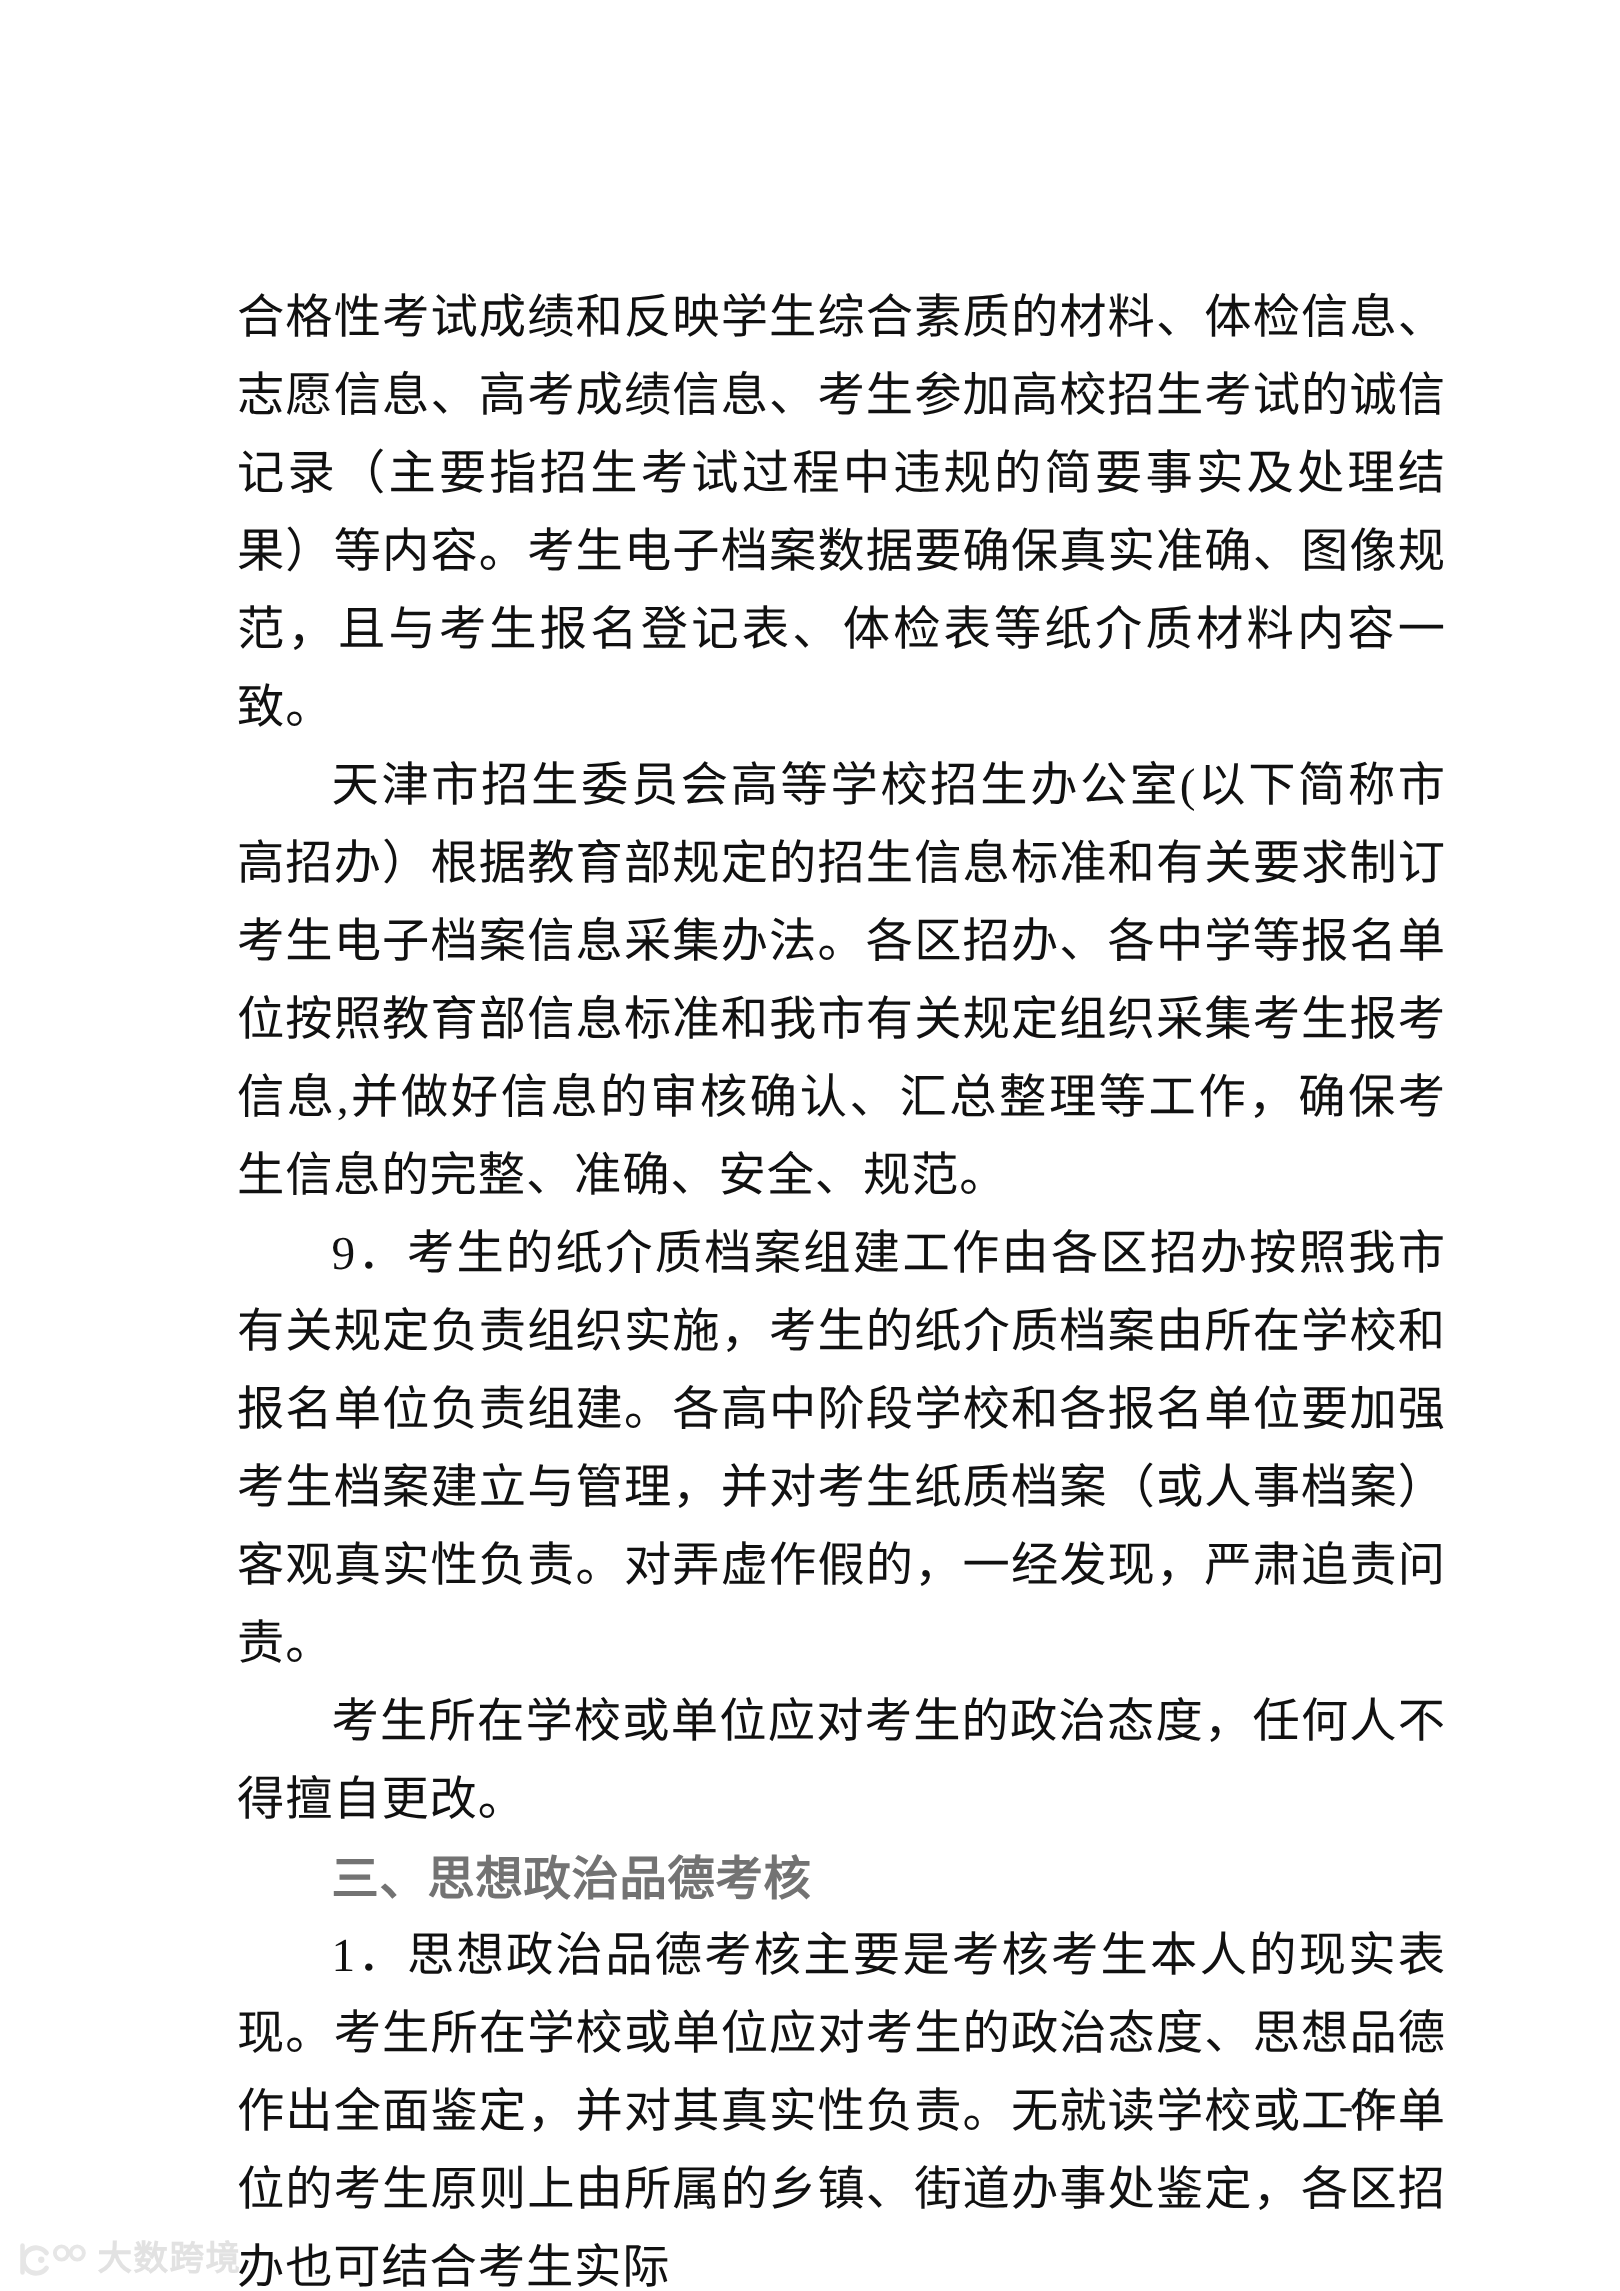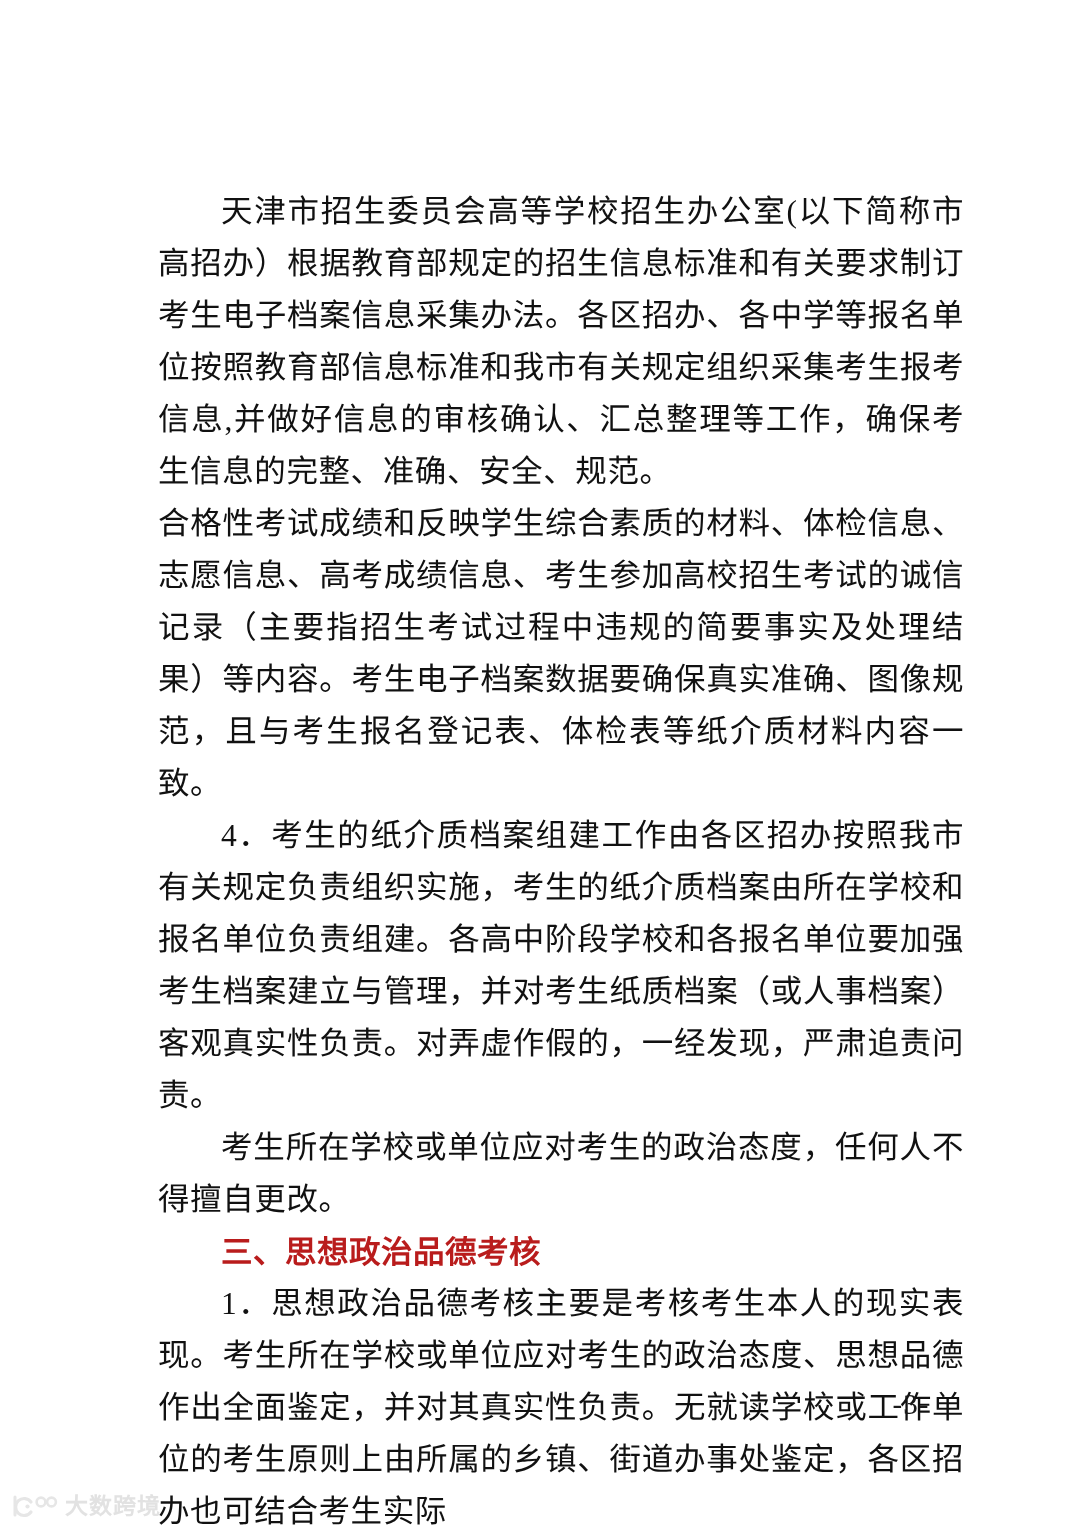--- a/index.html
+++ b/index.html
@@ -43,21 +43,21 @@
   .para.flush {
     text-indent: 0;
   }
 
   
   .heading {
     font-family: "Liberation Sans", "DejaVu Sans", sans-serif;
     font-weight: bold;
     font-size: 31.5px;
     line-height: 52px;
-    color: #b91c1c;
+    color: #737373;
     margin: 0;
     text-indent: 2em;
     letter-spacing: 0.5px;
   }
 
   .page-number {
     position: absolute;
     left: 0;
     right: 0;
     top: 1388px;
@@ -101,25 +101,25 @@
     line-height: 1;
   }
 </style>
 </head>
 <body>
 
 <div class="page">
 
   <div class="content">
 
+    <p class="para flush">合格性考试成绩和反映学生综合素质的材料、体检信息、志愿信息、高考成绩信息、考生参加高校招生考试的诚信记录（主要指招生考试过程中违规的简要事实及处理结果）等内容。考生电子档案数据要确保真实准确、图像规范，且与考生报名登记表、体检表等纸介质材料内容一致。</p>
+
     <p class="para">天津市招生委员会高等学校招生办公室(以下简称市高招办）根据教育部规定的招生信息标准和有关要求制订考生电子档案信息采集办法。各区招办、各中学等报名单位按照教育部信息标准和我市有关规定组织采集考生报考信息,并做好信息的审核确认、汇总整理等工作，确保考生信息的完整、准确、安全、规范。</p>
 
-    <p class="para flush">合格性考试成绩和反映学生综合素质的材料、体检信息、志愿信息、高考成绩信息、考生参加高校招生考试的诚信记录（主要指招生考试过程中违规的简要事实及处理结果）等内容。考生电子档案数据要确保真实准确、图像规范，且与考生报名登记表、体检表等纸介质材料内容一致。</p>
-
-    <p class="para">4．考生的纸介质档案组建工作由各区招办按照我市有关规定负责组织实施，考生的纸介质档案由所在学校和报名单位负责组建。各高中阶段学校和各报名单位要加强考生档案建立与管理，并对考生纸质档案（或人事档案）客观真实性负责。对弄虚作假的，一经发现，严肃追责问责。</p>
+    <p class="para">9．考生的纸介质档案组建工作由各区招办按照我市有关规定负责组织实施，考生的纸介质档案由所在学校和报名单位负责组建。各高中阶段学校和各报名单位要加强考生档案建立与管理，并对考生纸质档案（或人事档案）客观真实性负责。对弄虚作假的，一经发现，严肃追责问责。</p>
 
     <p class="para">考生所在学校或单位应对考生的政治态度，任何人不得擅自更改。</p>
 
     <h2 class="heading">三、思想政治品德考核</h2>
 
     <p class="para">1．思想政治品德考核主要是考核考生本人的现实表现。考生所在学校或单位应对考生的政治态度、思想品德作出全面鉴定，并对其真实性负责。无就读学校或工作单位的考生原则上由所属的乡镇、街道办事处鉴定，各区招办也可结合考生实际</p>
 
   </div>
 
   <div class="page-number">

